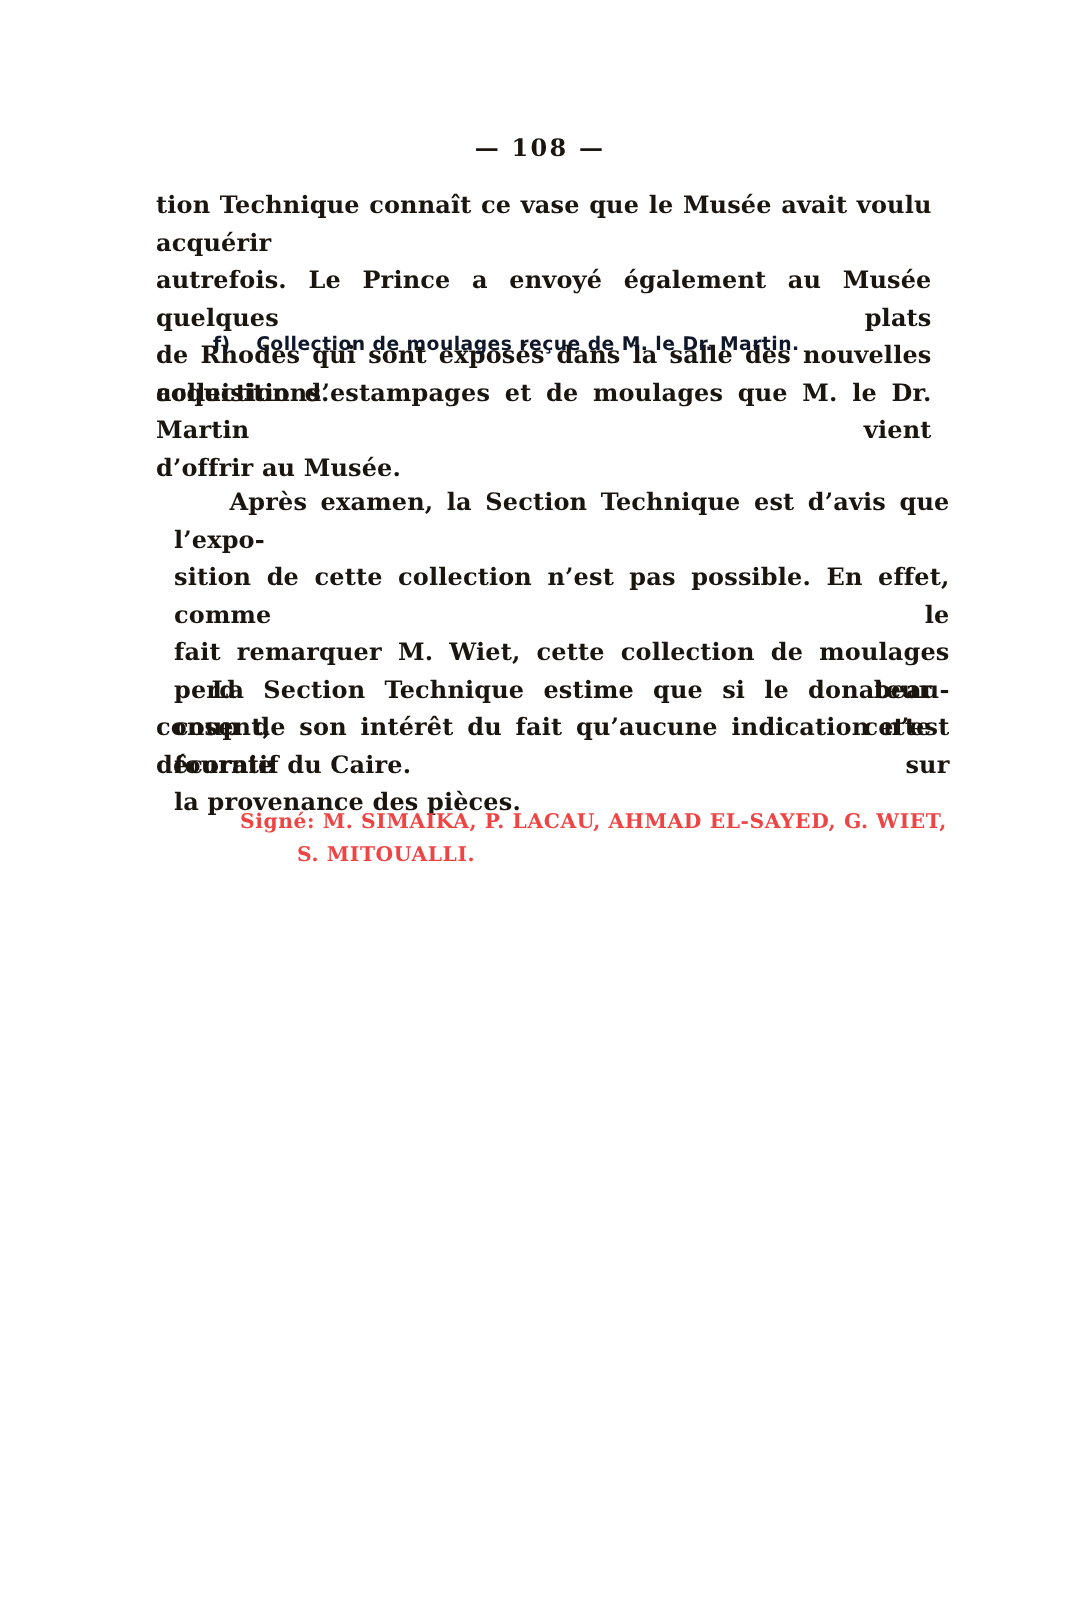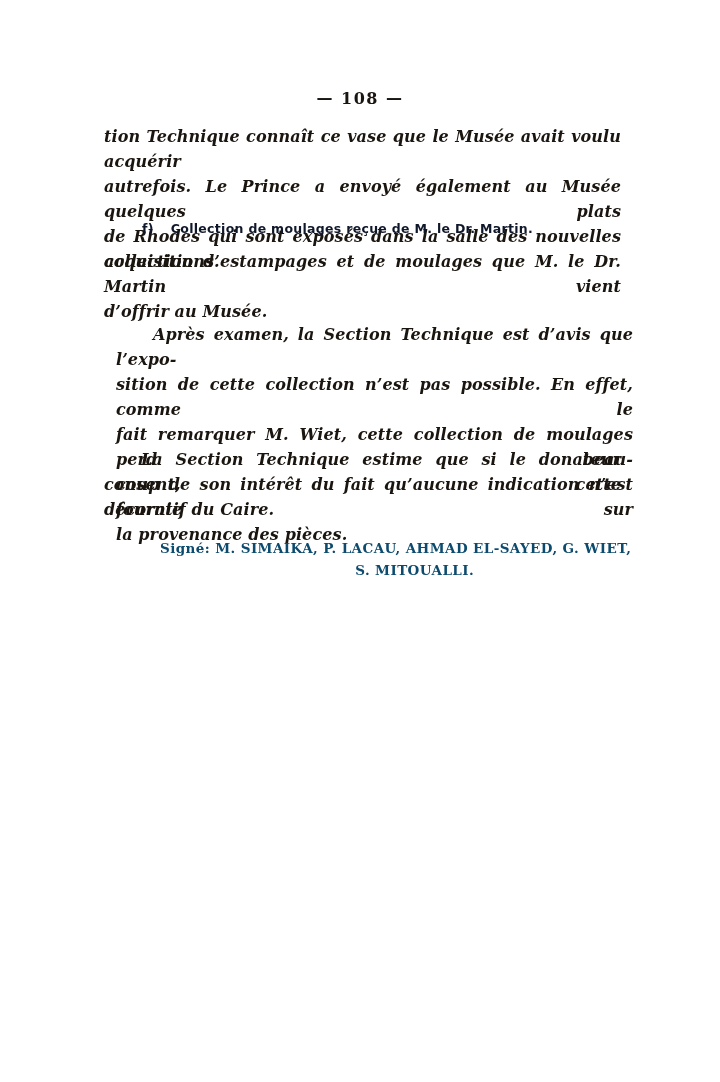--- a/index.html
+++ b/index.html
@@ -28,21 +28,21 @@
   .para {
     position: absolute;
     left: 104px;
     width: 517px;
     font-size: 16px;
     font-weight: bold;
     line-height: 25px;
     letter-spacing: 0.1px;
   }
 
-  .ln { white-space: normal; font-style: italic; }
+  .ln { white-space: normal; }
   .ln.just { text-align: justify; text-align-last: justify; }
   .ln.indent { text-indent: 37px; }
 
   .p1 { top: 124px; }
   .p2 { top: 249px; }
   .p3 { top: 322px; margin-left: 12px; }
   .p4 { top: 447px; }
 
   .heading {
     position: absolute;
@@ -60,23 +60,23 @@
   .h-label { display: inline-block; margin-right: 17px; }
 
   .signature {
     position: absolute;
     left: 160px;
     top: 537px;
     font-size: 13.5px;
     font-weight: bold;
     line-height: 22px;
     letter-spacing: 0.4px;
-    color: #0c4a6e;
+    color: #ef4444;
   }
-  .sig-l2 { margin-left: 38px; text-align: center; }
+  .sig-l2 { margin-left: 38px; }
 </style>
 </head>
 <body>
 
 <div class="page">
 
   <div class="page-num">— 108 —</div>
 
   <div class="para p1">
     <div class="ln just">tion Technique connaît ce vase que le Musée avait voulu acquérir</div>

